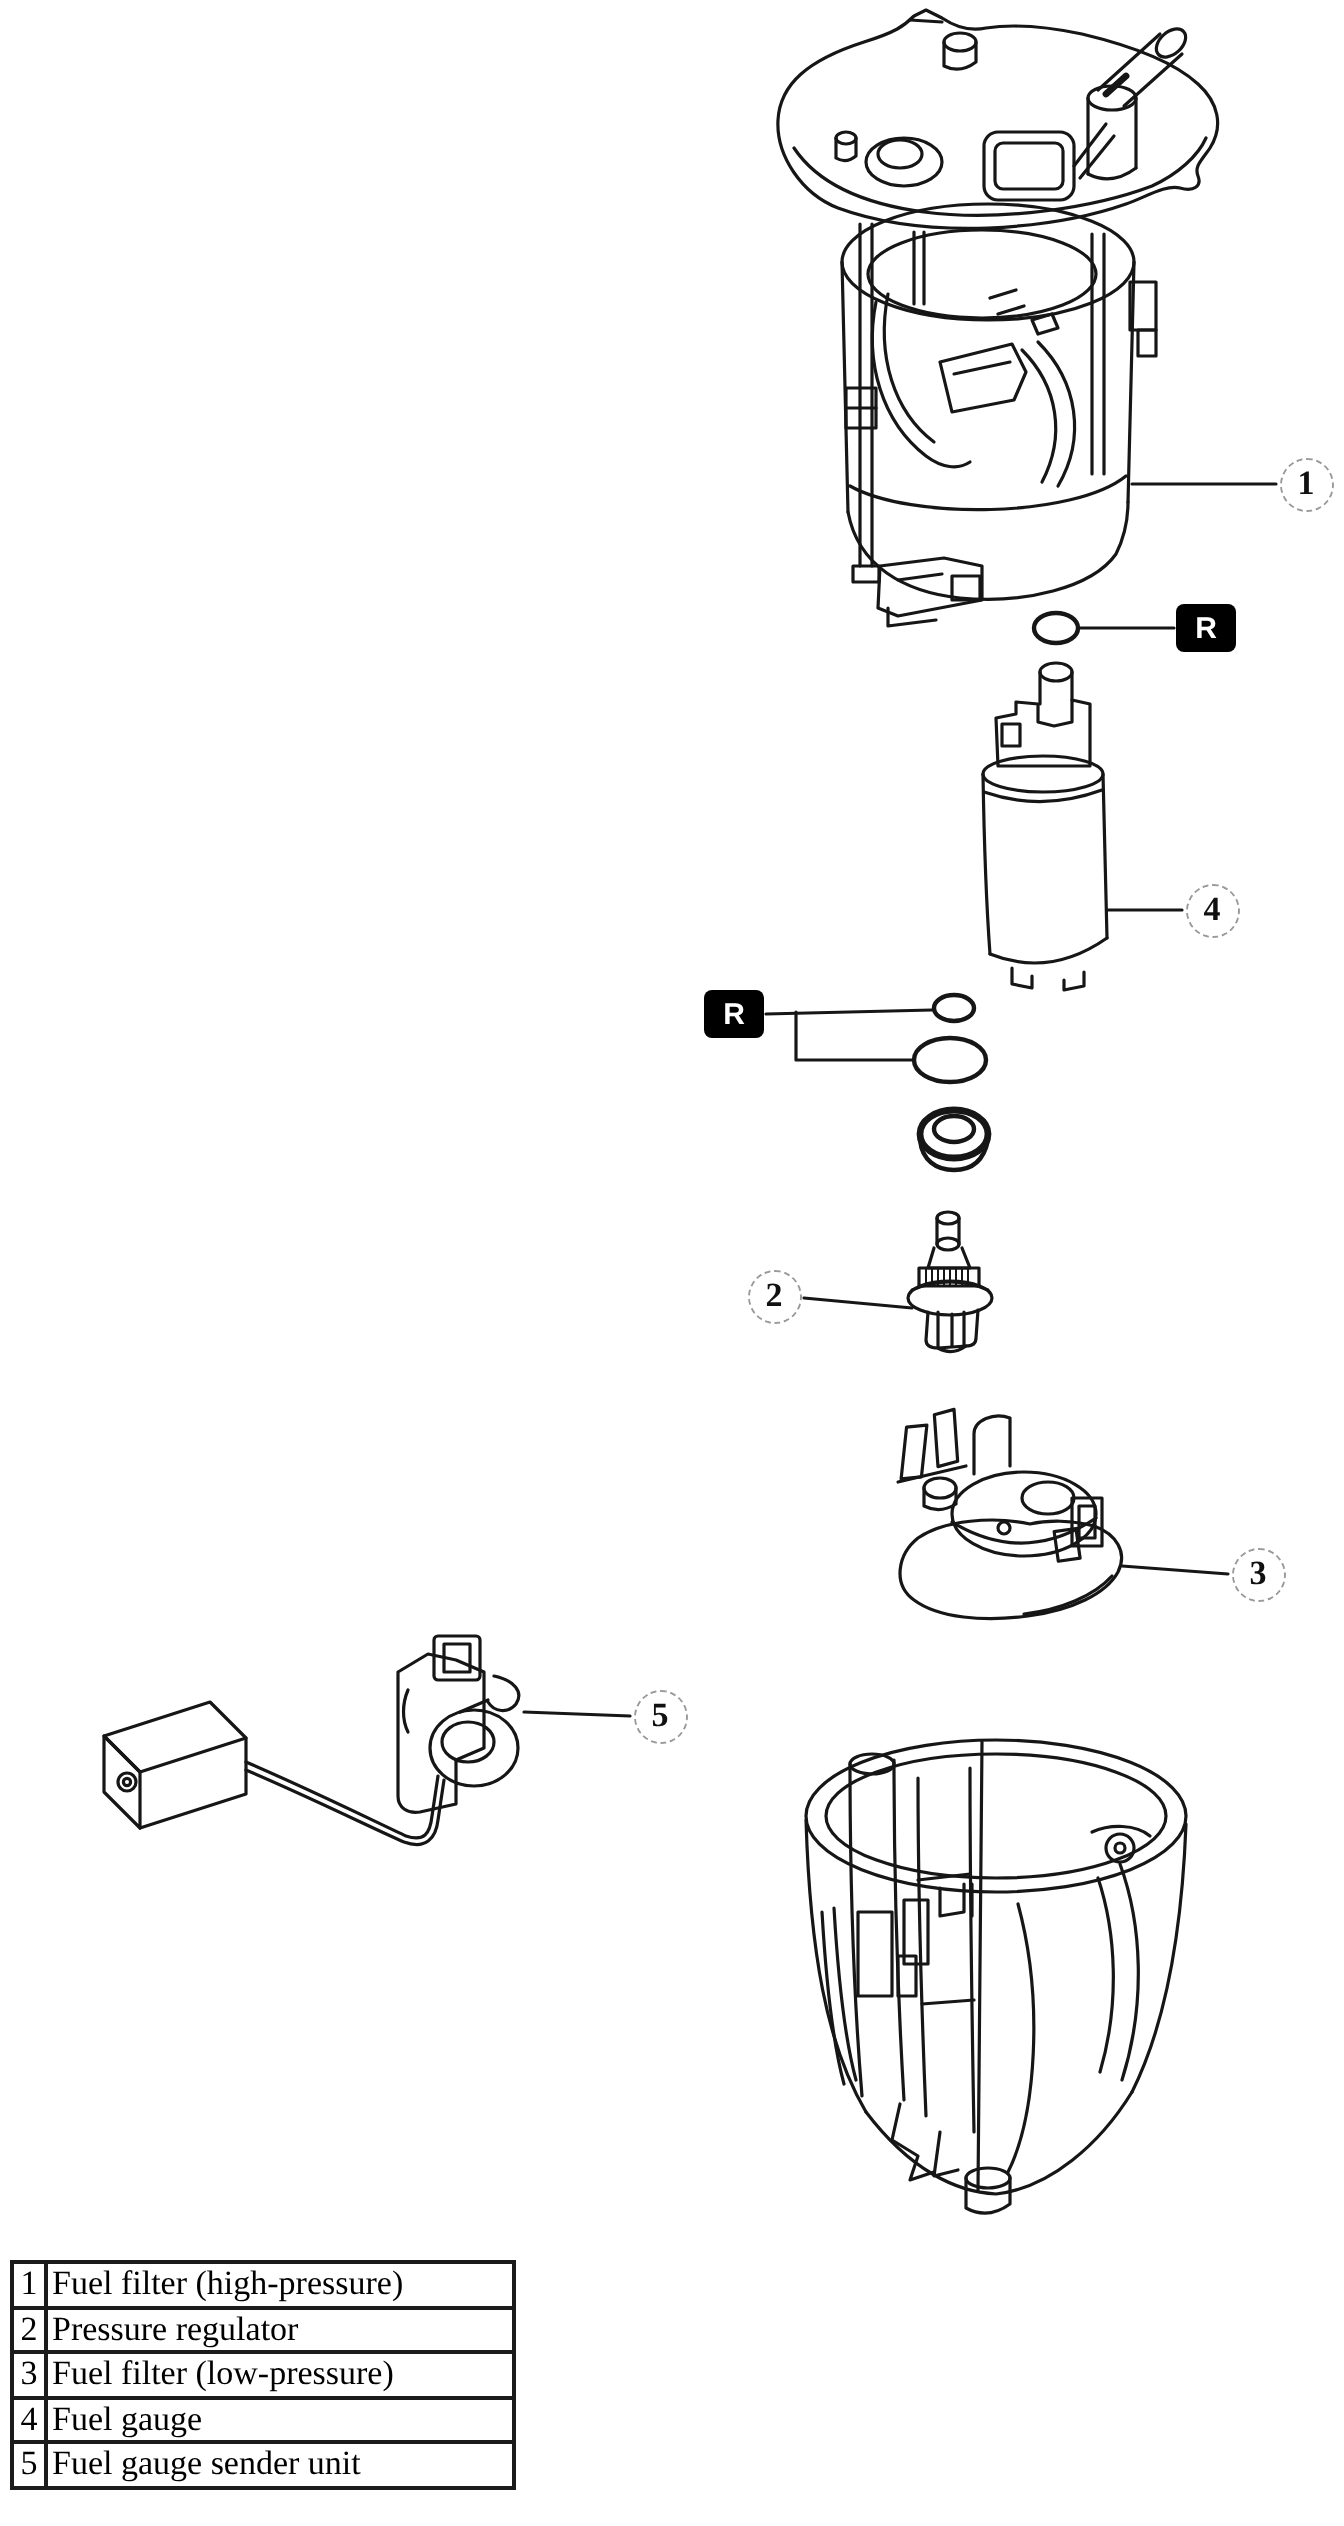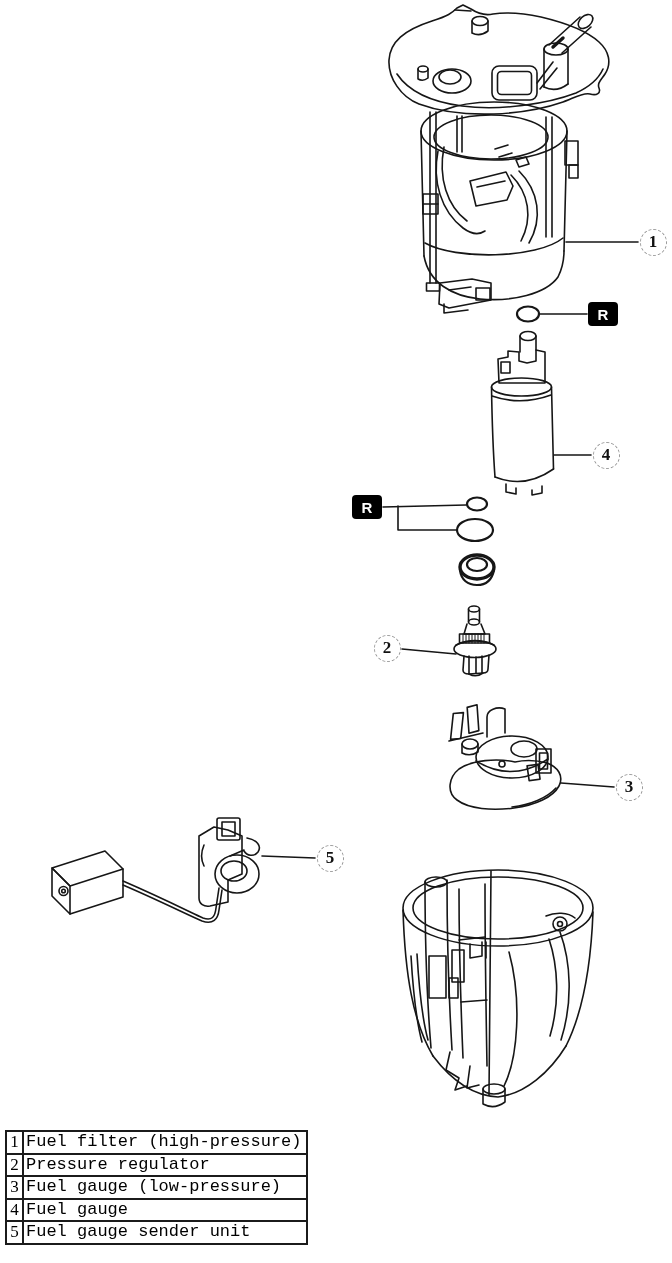--- a/index.html
+++ b/index.html
@@ -25,21 +25,21 @@
     position:absolute; width:30px; height:24px; background:#000000; color:#ffffff;
     border-radius:4px; display:flex; align-items:center; justify-content:center;
     font-family:"Liberation Sans", sans-serif; font-weight:bold; font-size:15px;
   }
   table.legend {
     position:absolute; left:5px; top:1130px; border-collapse:collapse;
     font-size:17px; color:#000; background:#fff;
   }
   .legend td { border:2px solid #1b1b1b; height:20.5px; line-height:1.05; padding:0 2px; }
   .legend td.num { width:13px; text-align:center; padding:0 1px; }
-  .legend td.desc { min-width:212px; padding-right:5px; white-space:nowrap;font-family:Liberation Mono, monospace; }
+  .legend td.desc { min-width:212px; padding-right:18px; white-space:nowrap; }
 </style>
 </head>
 <body>
 
 <div class="stage">
 
   <svg class="art" width="672" height="1263" viewBox="0 0 672 1263">
 
     <g>
       <path d="M 389,60 C 390,42 404,30 432,21 C 448,16 452,13 457,8 L 463,5 L 471,9
@@ -257,21 +257,21 @@
       <tr>
         <td class="num">1</td>
         <td class="desc">Fuel filter (high-pressure)</td>
       </tr>
       <tr>
         <td class="num">2</td>
         <td class="desc">Pressure regulator</td>
       </tr>
       <tr>
         <td class="num">3</td>
-        <td class="desc">Fuel gauge (low-pressure)</td>
+        <td class="desc">Fuel filter (low-pressure)</td>
       </tr>
       <tr>
         <td class="num">4</td>
         <td class="desc">Fuel gauge</td>
       </tr>
       <tr>
         <td class="num">5</td>
         <td class="desc">Fuel gauge sender unit</td>
       </tr>
     </tbody>

